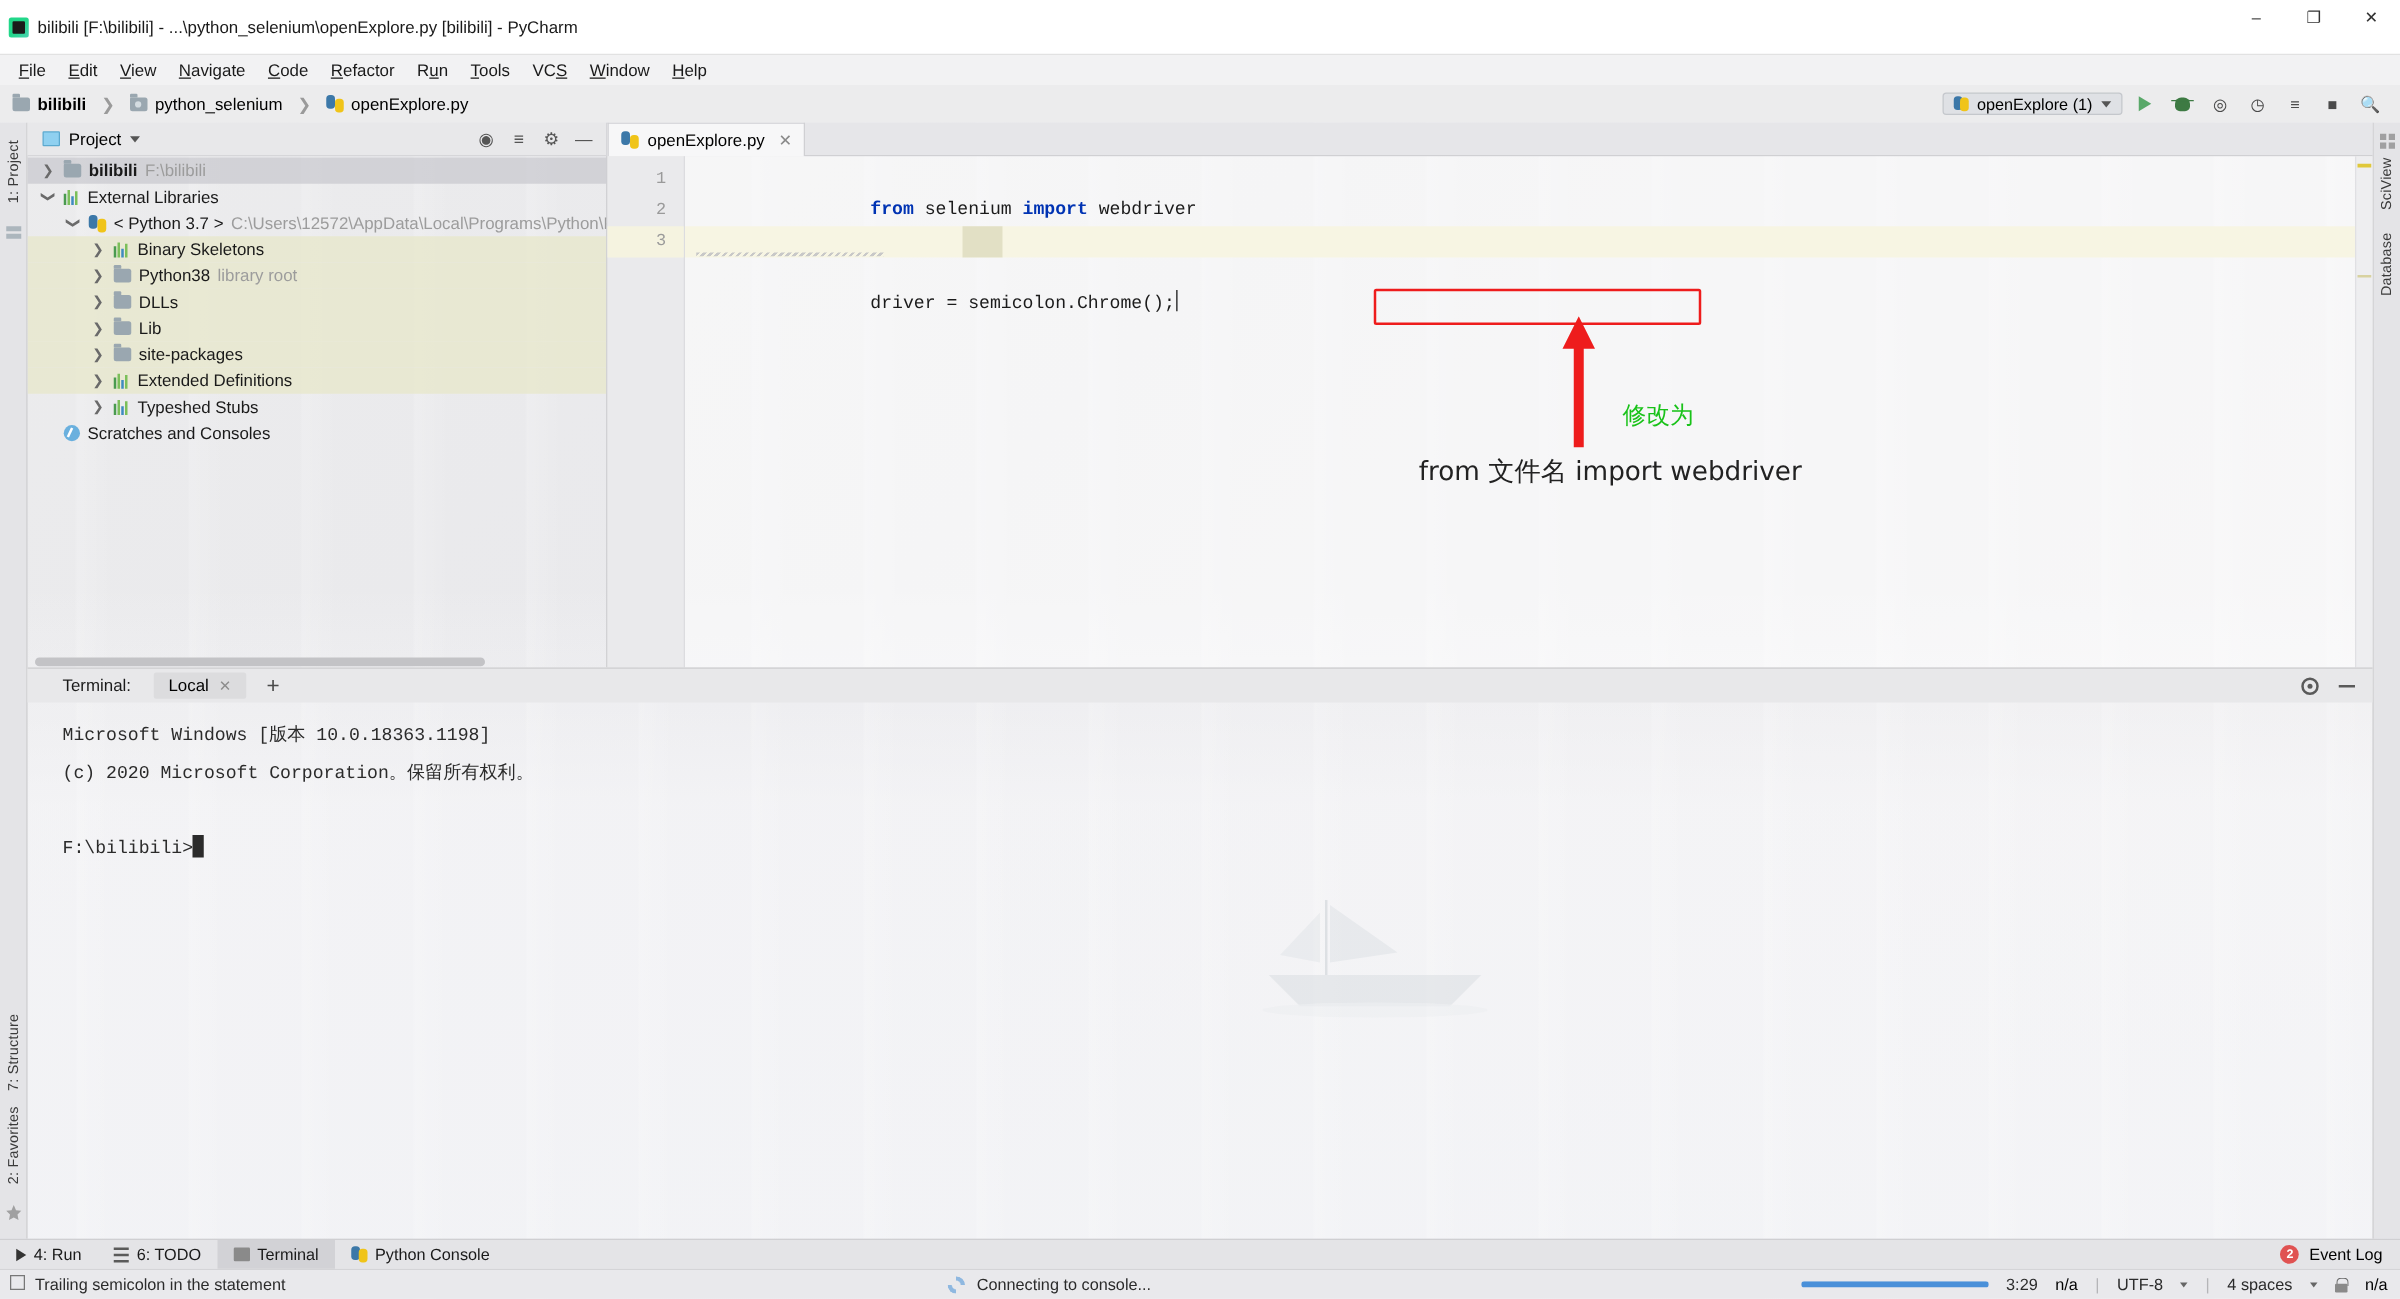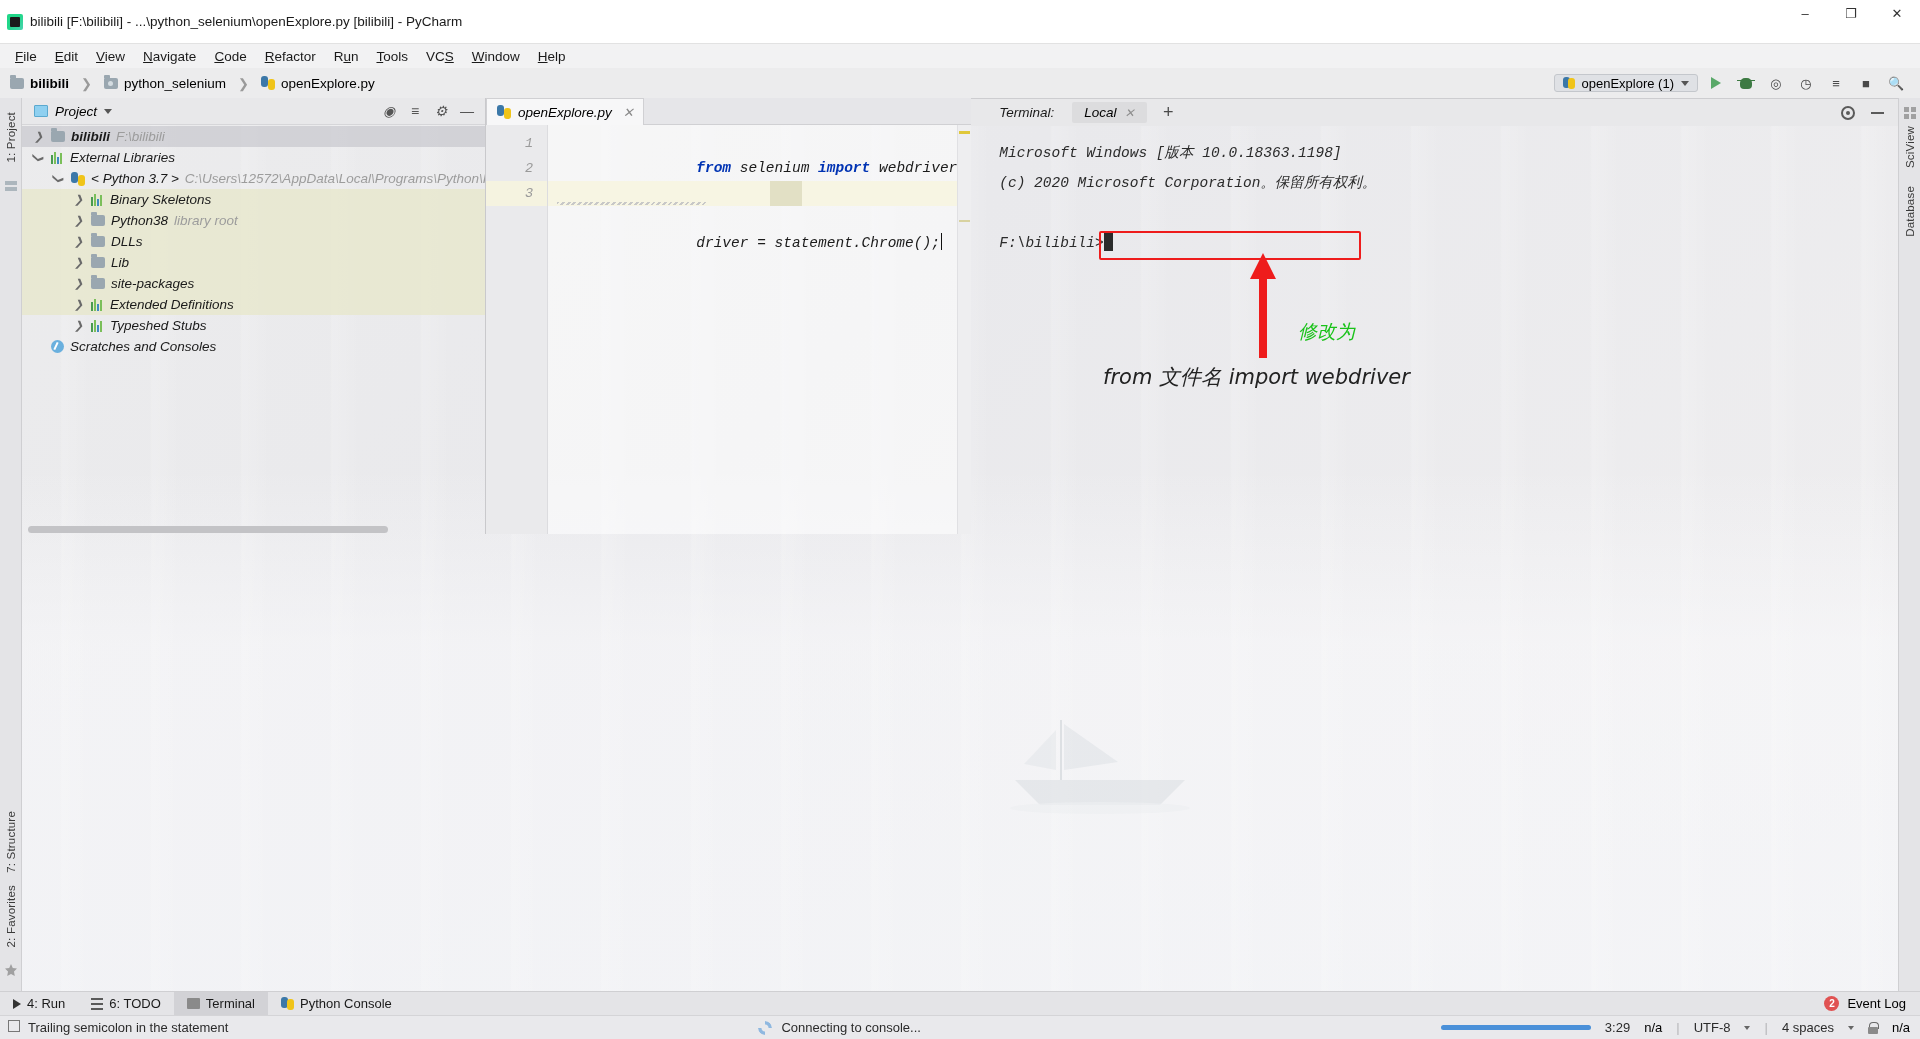--- a/index.html
+++ b/index.html
@@ -123,21 +123,21 @@
     font-size: 11.5px; color: #3a3a3a; padding: 6px 0; letter-spacing: .2px; white-space: nowrap;
   }
   .vtext.top { margin-top: 8px; }
   .strip-ico { width: 14px; height: 14px; margin-top: 10px; opacity: .75; }
 
   .rightstrip {
     width: 22px; background: #e4e4e7; border-left: 1px solid #cfcfd2;
     display: flex; flex-direction: column; align-items: center;
   }
 
-  .centercol { flex: 1; display: flex; flex-direction: row; min-width: 0; font-style: italic; }
+  .centercol { flex: 1; display: flex; flex-direction: column; min-width: 0; }
 
   .toppane { display: flex; min-height: 0; height: 436px; }
 
   
   .project {
     width: 464px; display: flex; flex-direction: column;
     border-right: 1px solid #c9c9cc; min-width: 0; position: relative;
   }
   .proj-head {
     height: 27px; display: flex; align-items: center; gap: 7px; padding-left: 12px;
@@ -223,21 +223,21 @@
   .ann-rect {
     position: absolute; left: 551px; top: 106px; width: 262px; height: 29px;
     border: 2.5px solid #ee1c1c; border-radius: 2px; pointer-events: none; z-index: 9;
   }
   .ann-arrow { position: absolute; left: 700px; top: 128px; z-index: 9; pointer-events: none; }
   .ann-green {
     position: absolute; left: 750px; top: 194px; color: #19c219; font-size: 19px;
     font-family: "DejaVu Sans", sans-serif; z-index: 9; white-space: nowrap;
   }
   .ann-black {
-    position: absolute; left: 555px; top: 238px; color: #222; font-size: 21px;
+    position: absolute; left: 587px; top: 238px; color: #222; font-size: 21px;
     font-family: "DejaVu Sans", sans-serif; z-index: 9; white-space: nowrap;
   }
 
   .edit-rightbar {
     width: 14px; background: #eeeef0; border-left: 1px solid #e0e0e3; position: relative; flex: none;
   }
   .mark-yellow { position: absolute; right: 1px; top: 6px; width: 11px; height: 3px; background: #e0c83a; }
   .mark-line { position: absolute; right: 1px; top: 95px; width: 11px; height: 2px; background: #d8d2a0; }
 
   
@@ -521,21 +521,21 @@
               <div class="gline hl">3</div>
             </div>
 
             <div class="code">
               <div class="cline">
                 <span class="kw">from</span><span class="plain"> selenium </span><span class="kw">import</span><span class="plain"> webdriver</span>
               </div>
               <div class="cline">&nbsp;</div>
               <div class="cline hl">
                 <span class="sel-box"></span>
-                <span class="plain">driver = statement.Chrome();</span><span class="caret"></span>
+                <span class="plain">driver = semicolon.Chrome();</span><span class="caret"></span>
                 <span class="squig"></span>
               </div>
 
               <div class="ann-rect"></div>
               <svg class="ann-arrow" width="30" height="105" viewBox="0 0 30 105">
                 <polygon points="15,0 28,26 19,26 19,105 11,105 11,26 2,26" fill="#ee1c1c"></polygon>
               </svg>
               <div class="ann-green">修改为</div>
               <div class="ann-black">from 文件名 import webdriver</div>
             </div>

